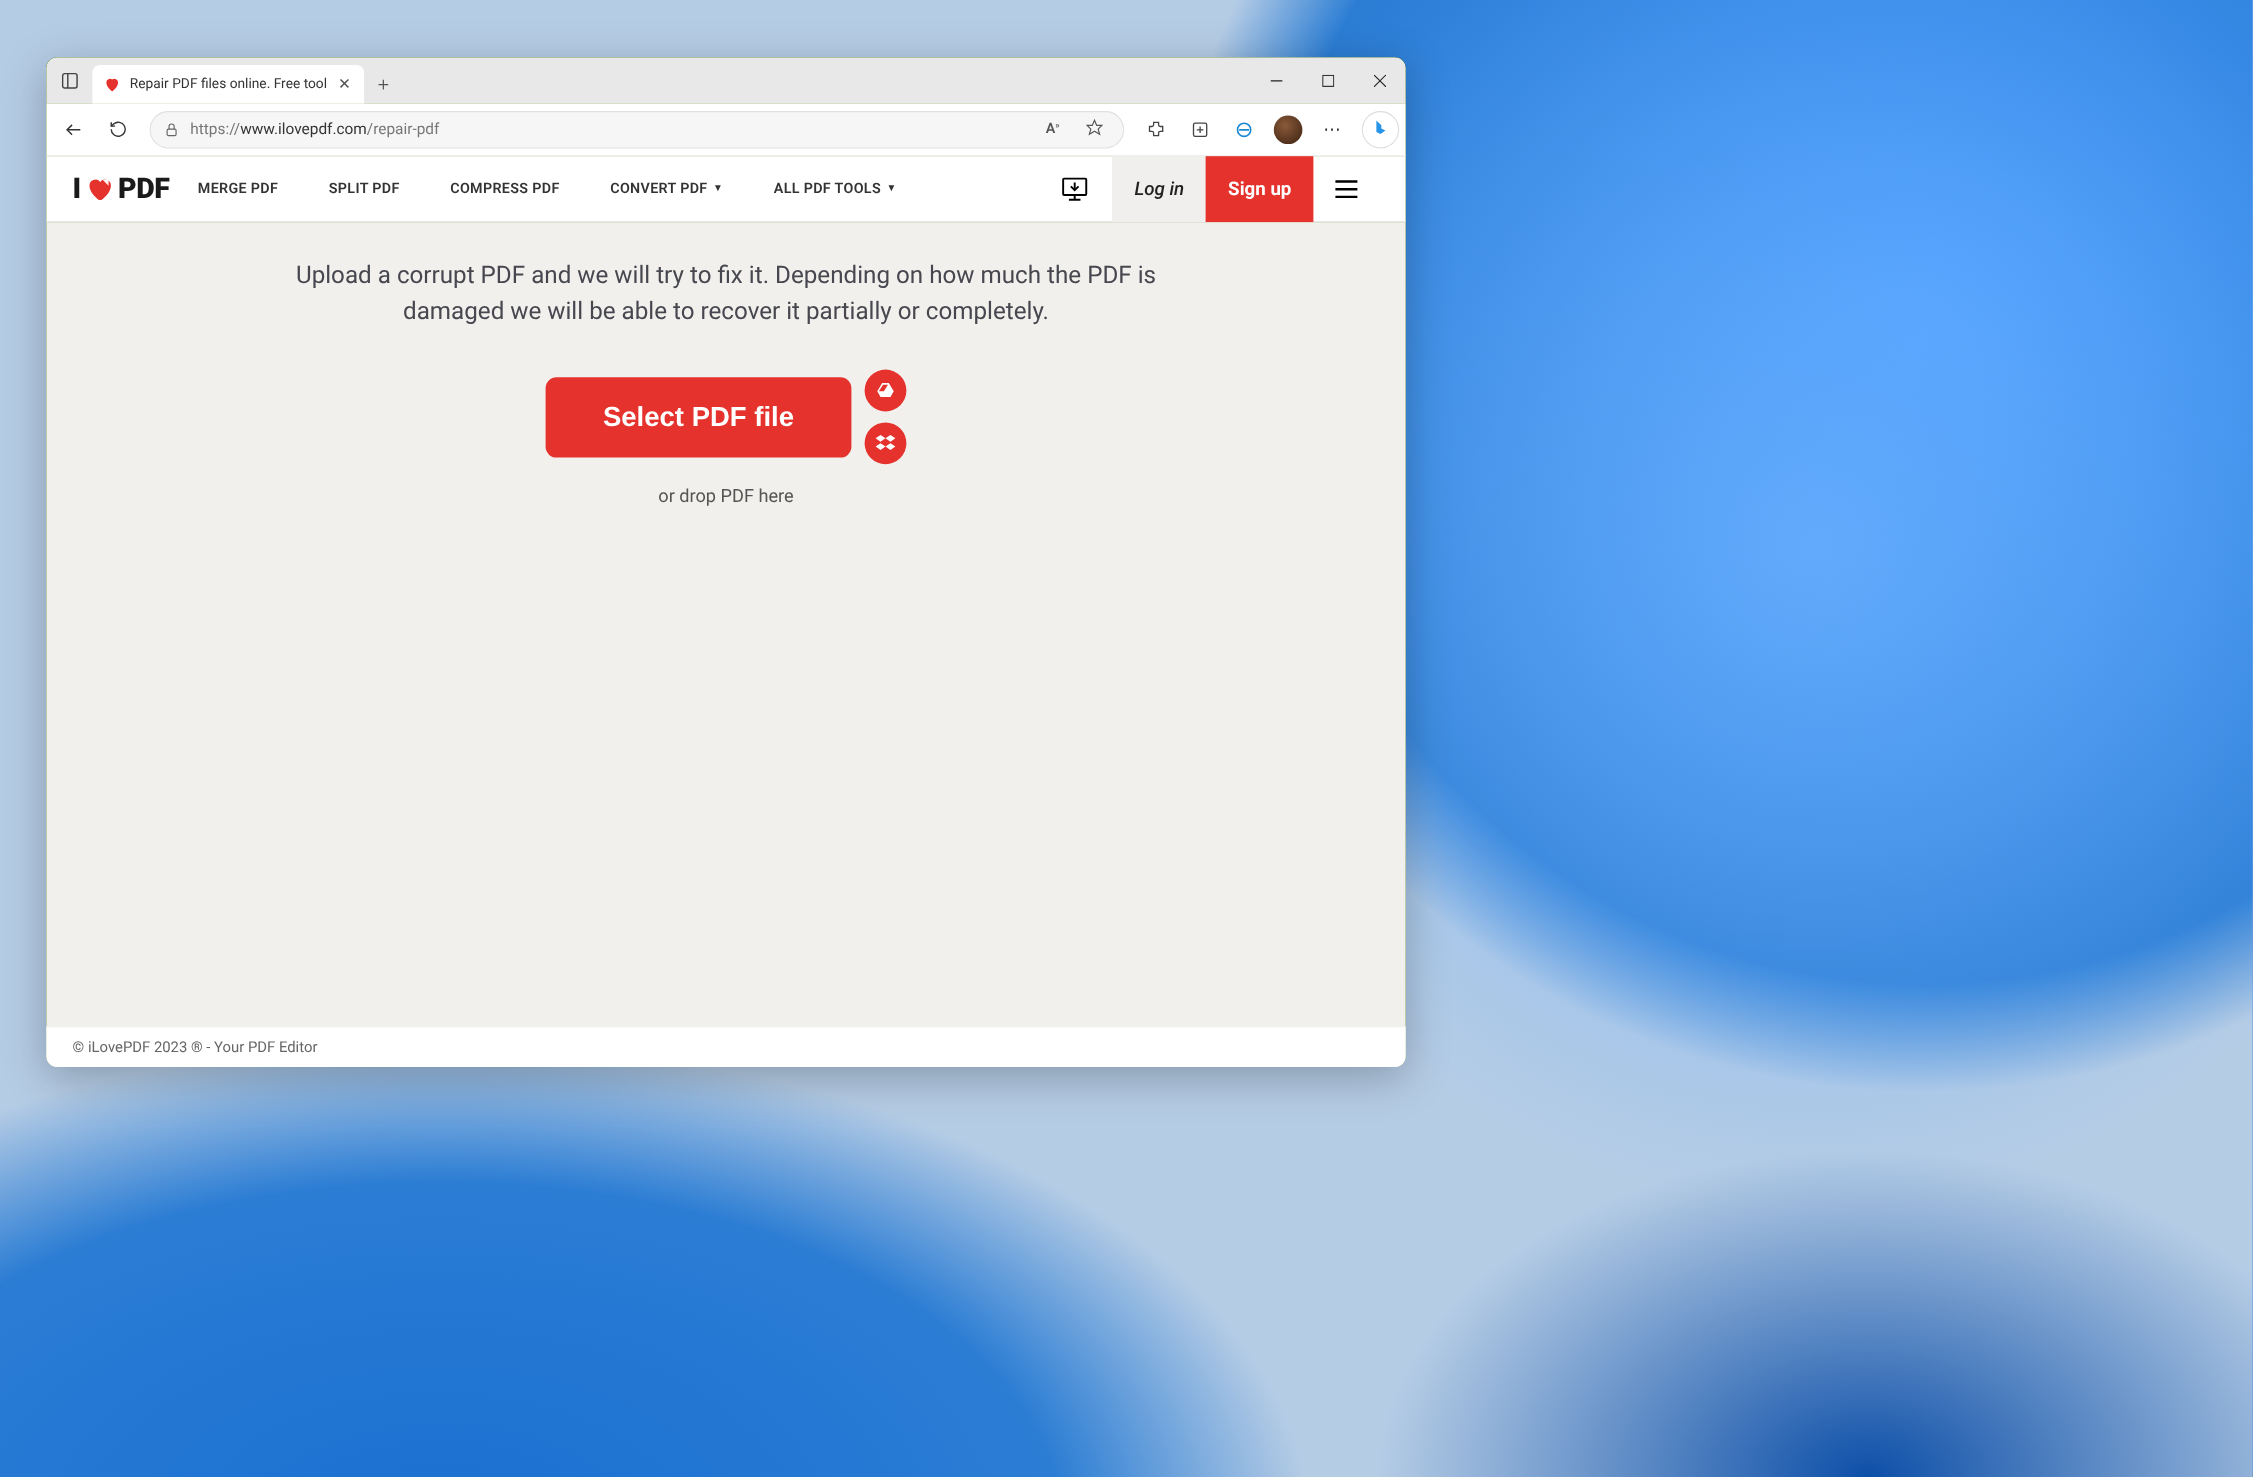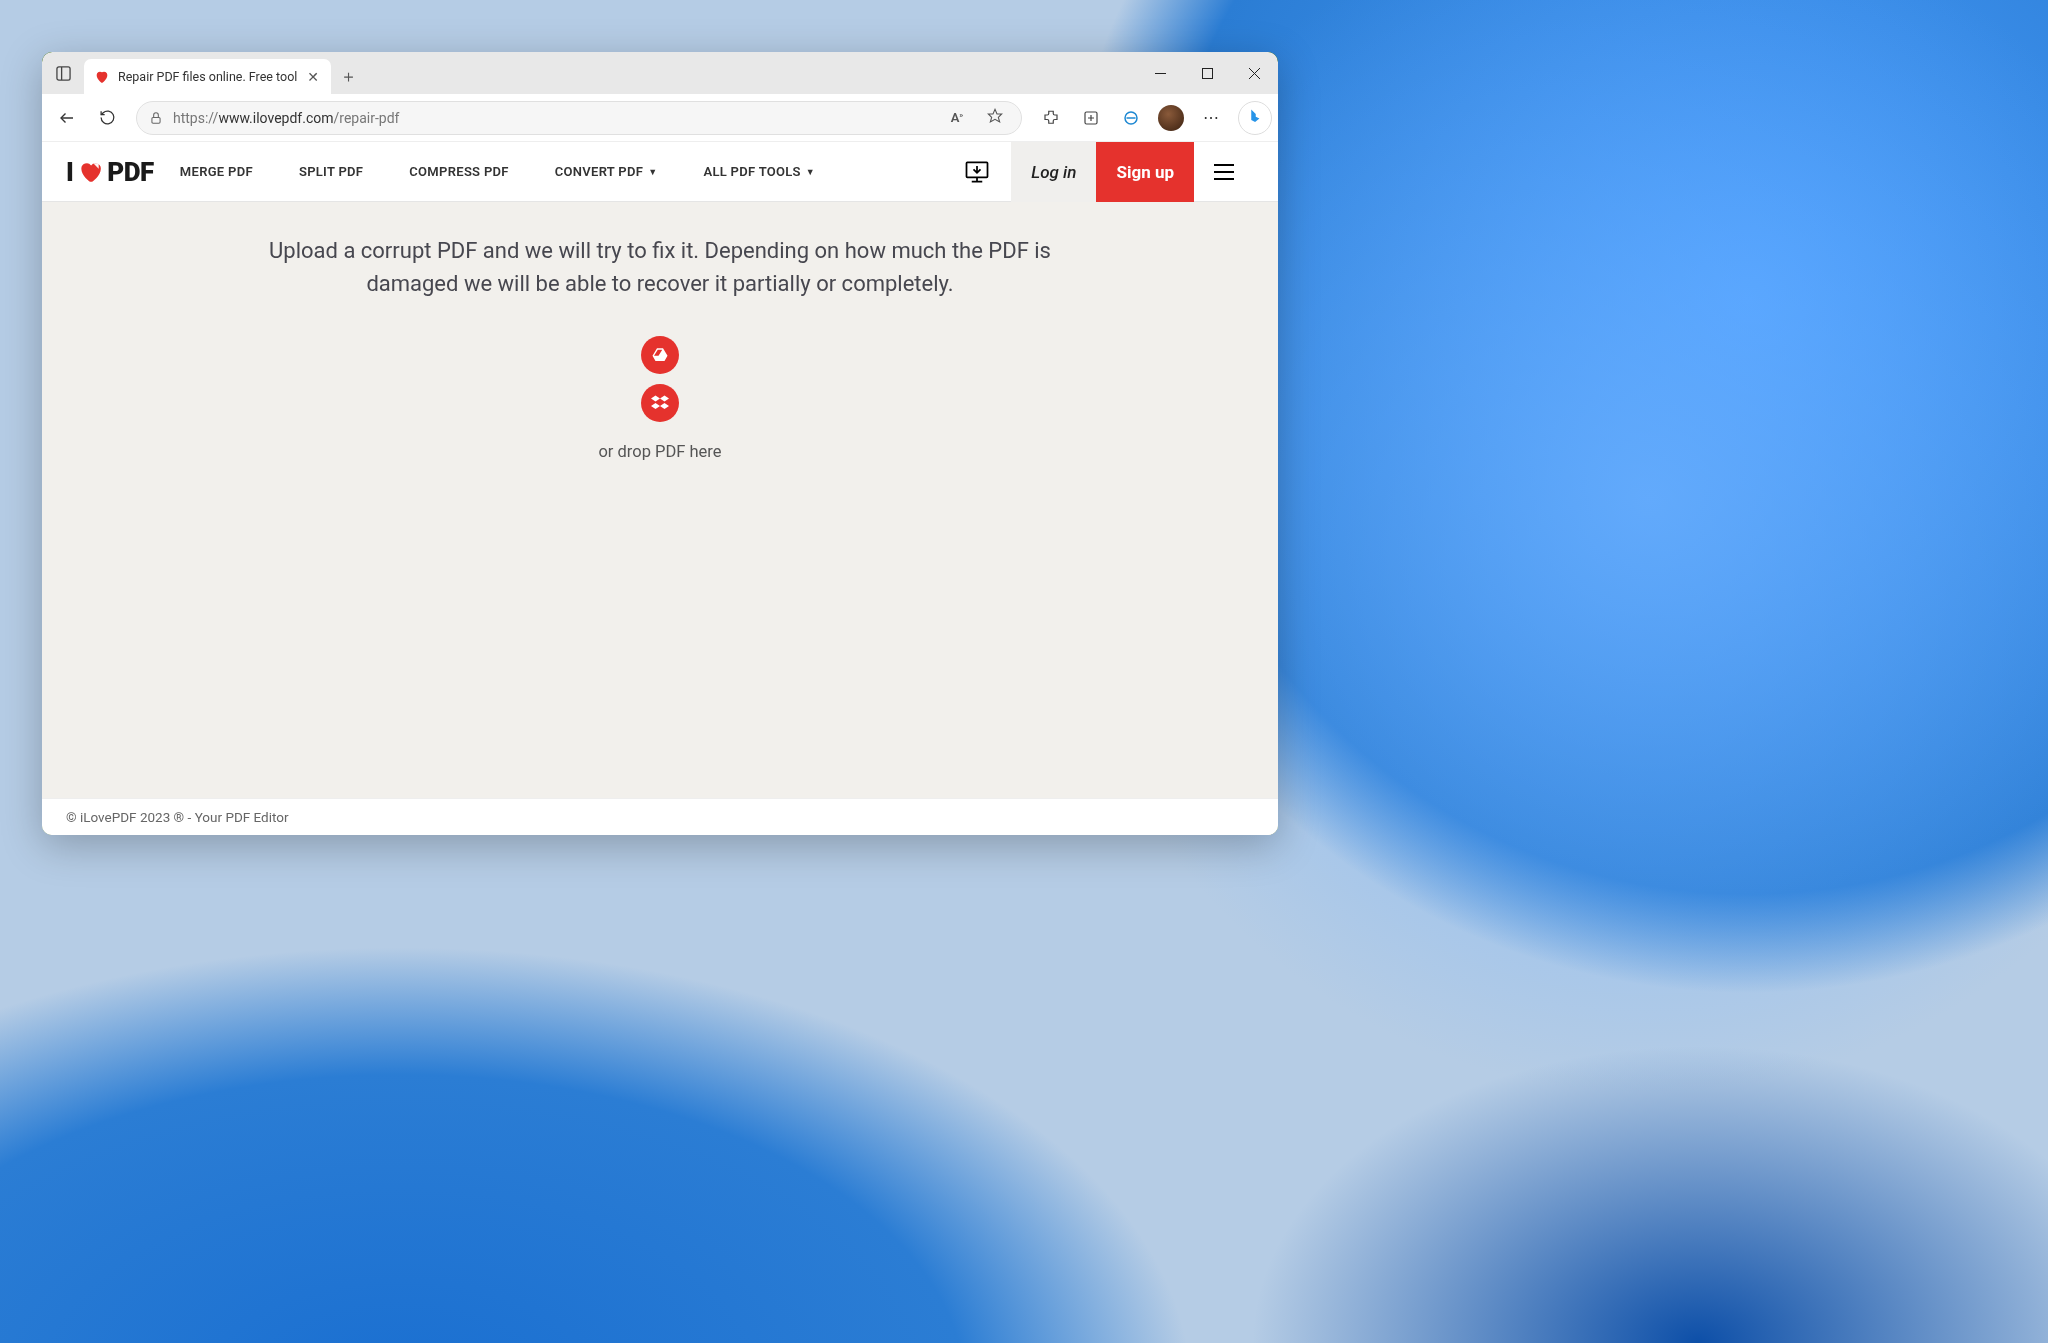--- a/index.html
+++ b/index.html
@@ -24,21 +24,21 @@
   .swirl1 { width: 1400px; height: 1400px; right: -400px; top: -400px; background: radial-gradient(circle, #4a9eff 0%, #2b7dd4 60%, transparent 70%); }
   .swirl2 { width: 1200px; height: 1200px; right: -200px; top: -100px; background: radial-gradient(circle, #6bb0ff 0%, transparent 70%); opacity: 0.8; }
   .swirl3 { width: 1600px; height: 900px; left: -400px; bottom: -500px; background: radial-gradient(ellipse, #1a6fd1 0%, #2b7dd4 50%, transparent 70%); }
   .swirl4 { width: 900px; height: 600px; right: -100px; bottom: -300px; background: radial-gradient(ellipse, #0d4fa8 0%, transparent 70%); }
 
   .window {
     position: absolute;
     left: 42px;
     top: 52px;
     width: 1236px;
-    height: 783px;
+    height: 918px;
     background: #4d7c0f;
     border-radius: 10px;
     box-shadow: 0 10px 40px rgba(0,0,0,0.25);
     display: flex;
     flex-direction: column;
     overflow: hidden;
   }
 
   .titlebar {
     height: 42px;
@@ -427,20 +427,21 @@
           <line x1="2" y1="3" x2="22" y2="3"></line>
           <line x1="2" y1="10" x2="22" y2="10"></line>
           <line x1="2" y1="17" x2="22" y2="17"></line>
         </svg>
     </div>
   </div>
 
   <div class="page">
     <p class="page-sub">Upload a corrupt PDF and we will try to fix it. Depending on how much the PDF is damaged we will be able to recover it partially or completely.</p>
     <div class="select-row">
+      <button class="select-btn">Select PDF file</button>
       <div class="cloud-col">
         <div class="cloud-btn">
           <svg width="18" height="18" viewBox="0 0 24 24" fill="#fff">
               <path d="M8 3h8l6 10-4 7H6L2 13 8 3zm1 2L4 13h6l5-8H9z"></path>
             </svg>
         </div>
         <div class="cloud-btn">
           <svg width="18" height="18" viewBox="0 0 24 24" fill="#fff">
               <path d="M6 2l6 4-6 4-6-4 6-4zm12 0l6 4-6 4-6-4 6-4zM6 12l6 4-6 4-6-4 6-4zm12 0l6 4-6 4-6-4 6-4z"></path>
             </svg>

